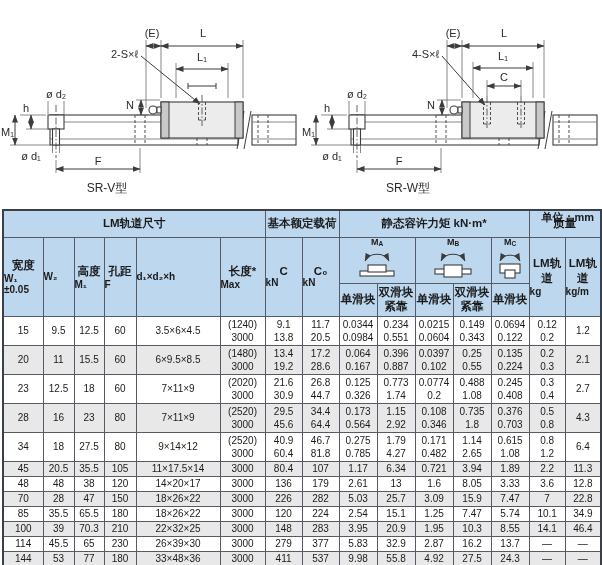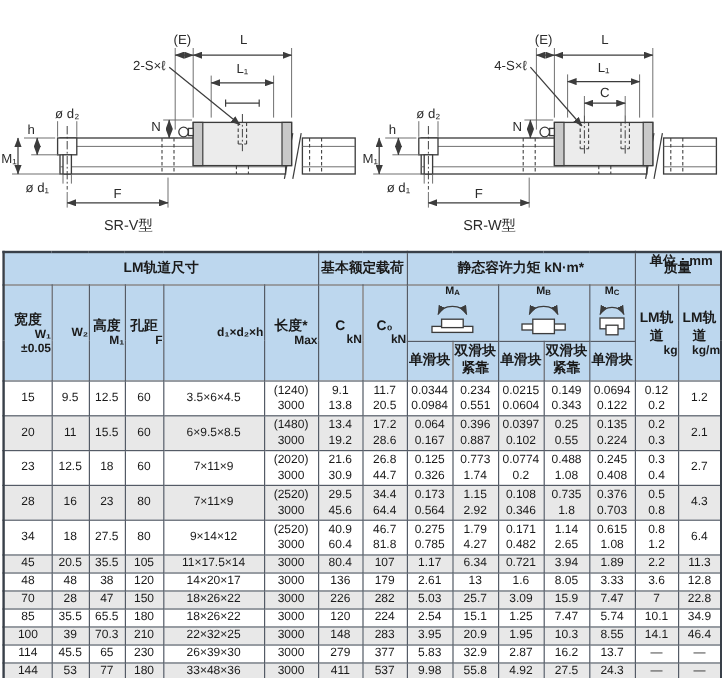--- a/index.html
+++ b/index.html
@@ -19,21 +19,21 @@
   .cap{stroke:#3c3c3c;stroke-width:1;fill:#c9c9c9;}
   table.spec{border-collapse:collapse;table-layout:fixed;width:598px;margin-left:2px;border:2px solid #394049;}
   .spec th,.spec td{border:1px solid #545b66;padding:0;text-align:center;vertical-align:middle;overflow:hidden;}
   .spec thead th{background:#bdd7ee;font-size:11.5px;font-weight:bold;}
   .grow{height:27px;padding-left:34px;}
   .irow{height:46px;}
   .srow{height:33px;}
   .srow th{font-size:10px;white-space:pre-line;line-height:1.15;}
   .hcell{height:100%;display:flex;flex-direction:column;}
   .hcell .t{flex:1;display:flex;align-items:center;justify-content:center;font-size:11.5px;}
-  .hcell .s{flex:1;display:flex;flex-direction:column;align-items:flex-end;justify-content:center;font-size:10px;line-height:1.1;}
+  .hcell .s{flex:1;display:flex;flex-direction:column;align-items:flex-start;justify-content:center;font-size:10px;line-height:1.1;}
   .mlab{font-size:9px;line-height:9px;}
   .msub{font-size:6.5px;vertical-align:-1px;}
   .spec tbody td{font-size:10px;white-space:pre-line;line-height:1.3;}
   .spec tbody tr.dbl{height:29px;}
   .spec tbody tr.sgl{height:15px;}
   .spec tbody tr.shade td{background:#e8e8e8;}
 </style>
 </head>
 <body>
 

